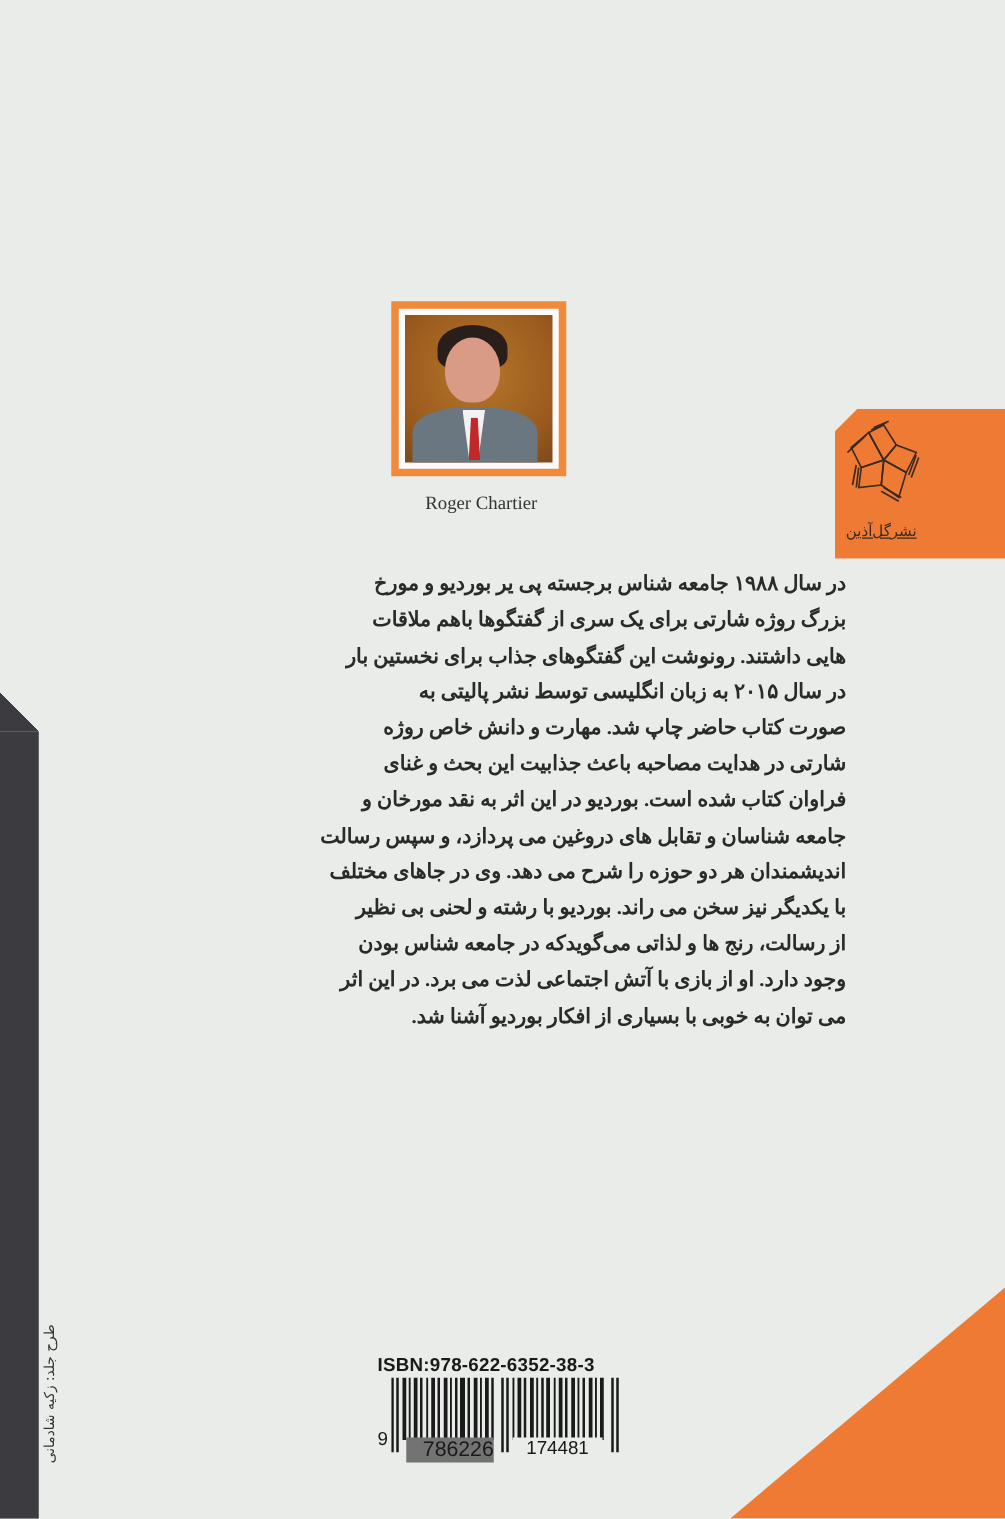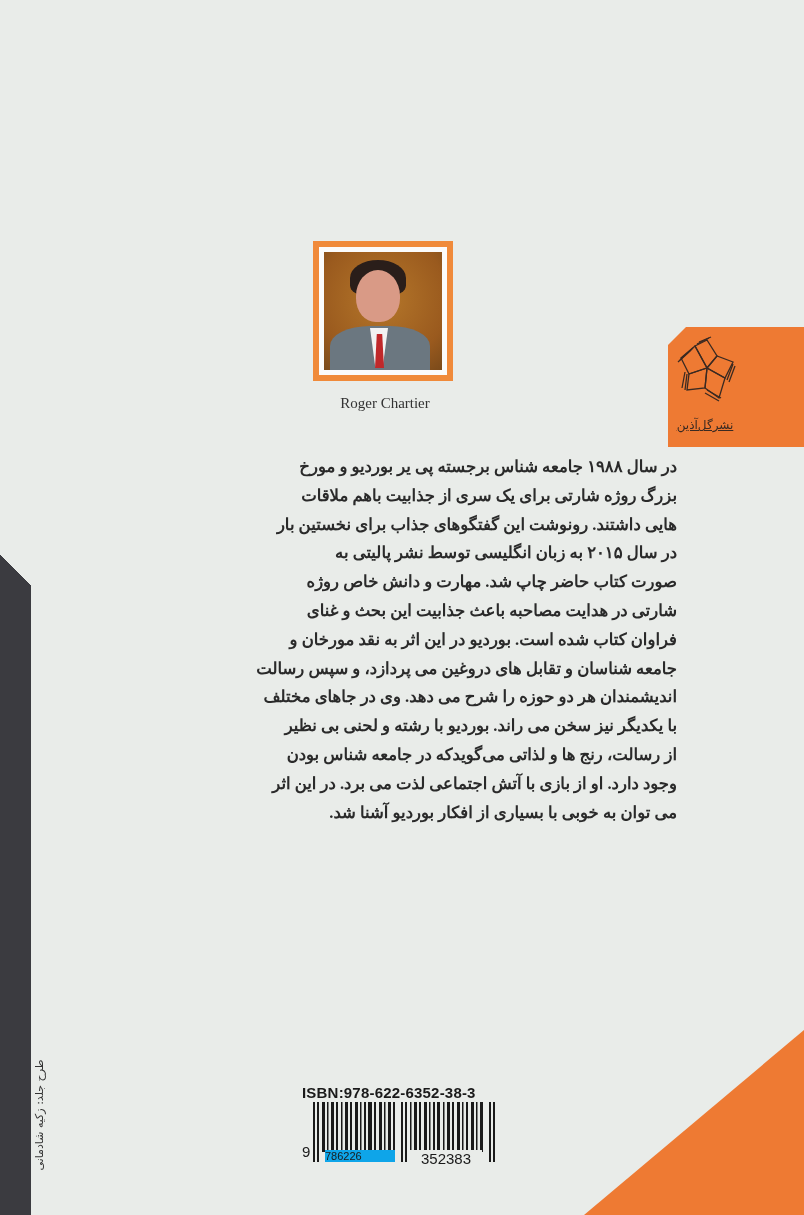--- a/index.html
+++ b/index.html
@@ -81,23 +81,23 @@
     color: #1a1a1a; letter-spacing: 0.2px;
   }
   .barcode {
     position: absolute; left: 313px; top: 1102px; width: 188px; height: 60px;
   }
   .barcode-digit-lead {
     position: absolute; left: 302px; top: 1143px;
     font-family: "Liberation Sans", sans-serif; font-size: 15px; color: #1a1a1a;
   }
   .barcode-digits-left {
-    position: absolute; left: 325px; top: 1150px; width: 70px; text-align: left;
-    font-family: "Liberation Sans", sans-serif; font-size: 11px; color: #1a1a1a;
-    background: #0ea5e9;
+    position: absolute; left: 325px; top: 1150px; width: 70px; text-align: right;
+    font-family: "Liberation Sans", sans-serif; font-size: 17px; color: #1a1a1a;
+    background: #737373;
   }
   .barcode-digits-right {
     position: absolute; left: 410px; top: 1150px; width: 72px; text-align: center;
     font-family: "Liberation Sans", sans-serif; font-size: 15px; color: #1a1a1a;
     background: #e9ece9;
   }
   .corner-triangle {
     position: absolute; left: 584px; top: 1030px; width: 220px; height: 185px;
     background: #ee7a33;
     clip-path: polygon(100% 0, 100% 100%, 0 100%);
@@ -139,21 +139,21 @@
     <line x1="8" y1="54" x2="10" y2="38"></line>
       <line x1="5" y1="52" x2="8" y2="36"></line>
     <line x1="3" y1="24" x2="16" y2="12"></line>
       <line x1="1" y1="26" x2="14" y2="14"></line>
   </g>
 </svg>
 <div class="publisher-name">نشرگل‌آذین</div>
 
 <div class="body-text">
   <p>در سال ۱۹۸۸ جامعه شناس برجسته پی یر بوردیو و مورخ</p>
-  <p>بزرگ روژه شارتی برای یک سری از جذابیت باهم ملاقات</p>
+  <p>بزرگ روژه شارتی برای یک سری از گفتگوها باهم ملاقات</p>
   <p>هایی داشتند. رونوشت این گفتگوهای جذاب برای نخستین بار</p>
   <p>در سال ۲۰۱۵ به زبان انگلیسی توسط نشر پالیتی به</p>
   <p>صورت کتاب حاضر چاپ شد. مهارت و دانش خاص روژه</p>
   <p>شارتی در هدایت مصاحبه باعث جذابیت این بحث و غنای</p>
   <p>فراوان کتاب شده است. بوردیو در این اثر به نقد مورخان و</p>
   <p>جامعه شناسان و تقابل های دروغین می پردازد، و سپس رسالت</p>
   <p>اندیشمندان هر دو حوزه را شرح می دهد. وی در جاهای مختلف</p>
   <p>با یکدیگر نیز سخن می راند. بوردیو با رشته و لحنی بی نظیر</p>
   <p>از رسالت، رنج ها و لذاتی می‌گویدکه در جامعه شناس بودن</p>
   <p>وجود دارد. او از بازی با آتش اجتماعی لذت می برد. در این اثر</p>
@@ -200,15 +200,15 @@
     <rect x="153" y="0" width="2" height="50"></rect>
       <rect x="158" y="0" width="3" height="50"></rect>
     <rect x="163" y="0" width="1.5" height="50"></rect>
       <rect x="167" y="0" width="3" height="50"></rect>
     <rect x="176" y="0" width="2" height="60"></rect>
       <rect x="180" y="0" width="2" height="60"></rect>
   </g>
 </svg>
 <div class="barcode-digit-lead">9</div>
 <div class="barcode-digits-left">786226</div>
-<div class="barcode-digits-right">352383</div>
+<div class="barcode-digits-right">174481</div>
 
 <div class="corner-triangle"></div>
 
 </body></html>

